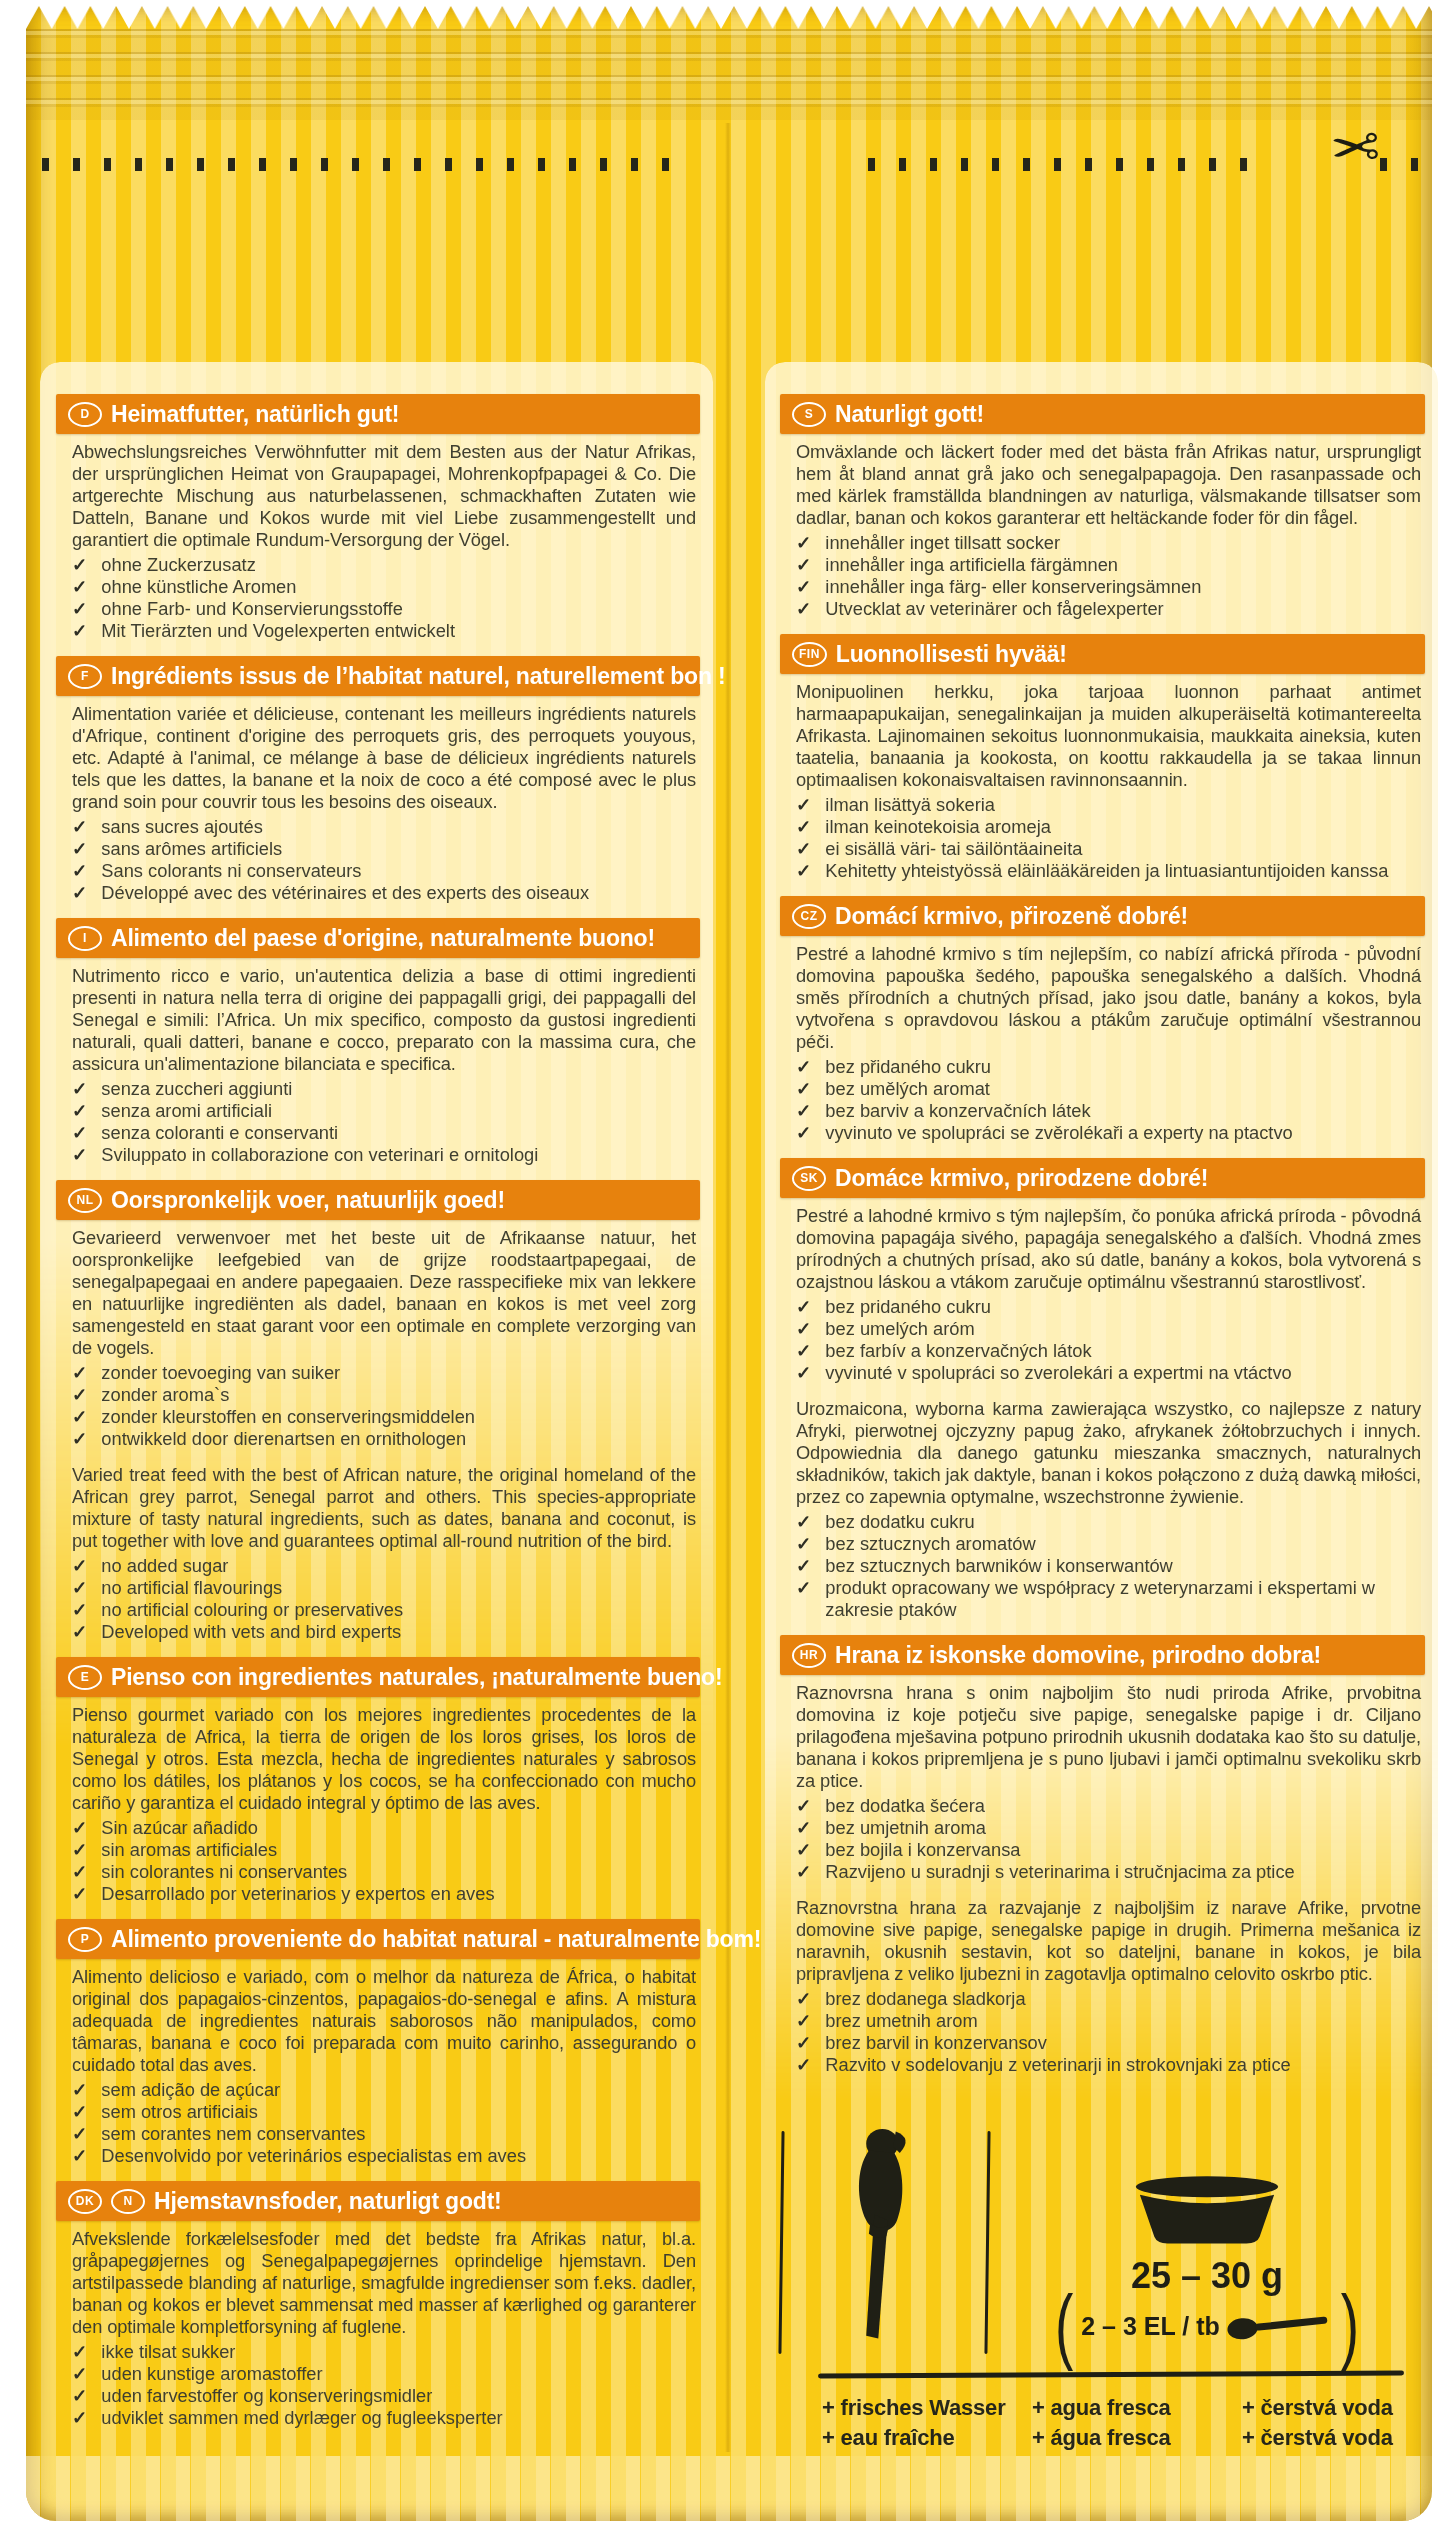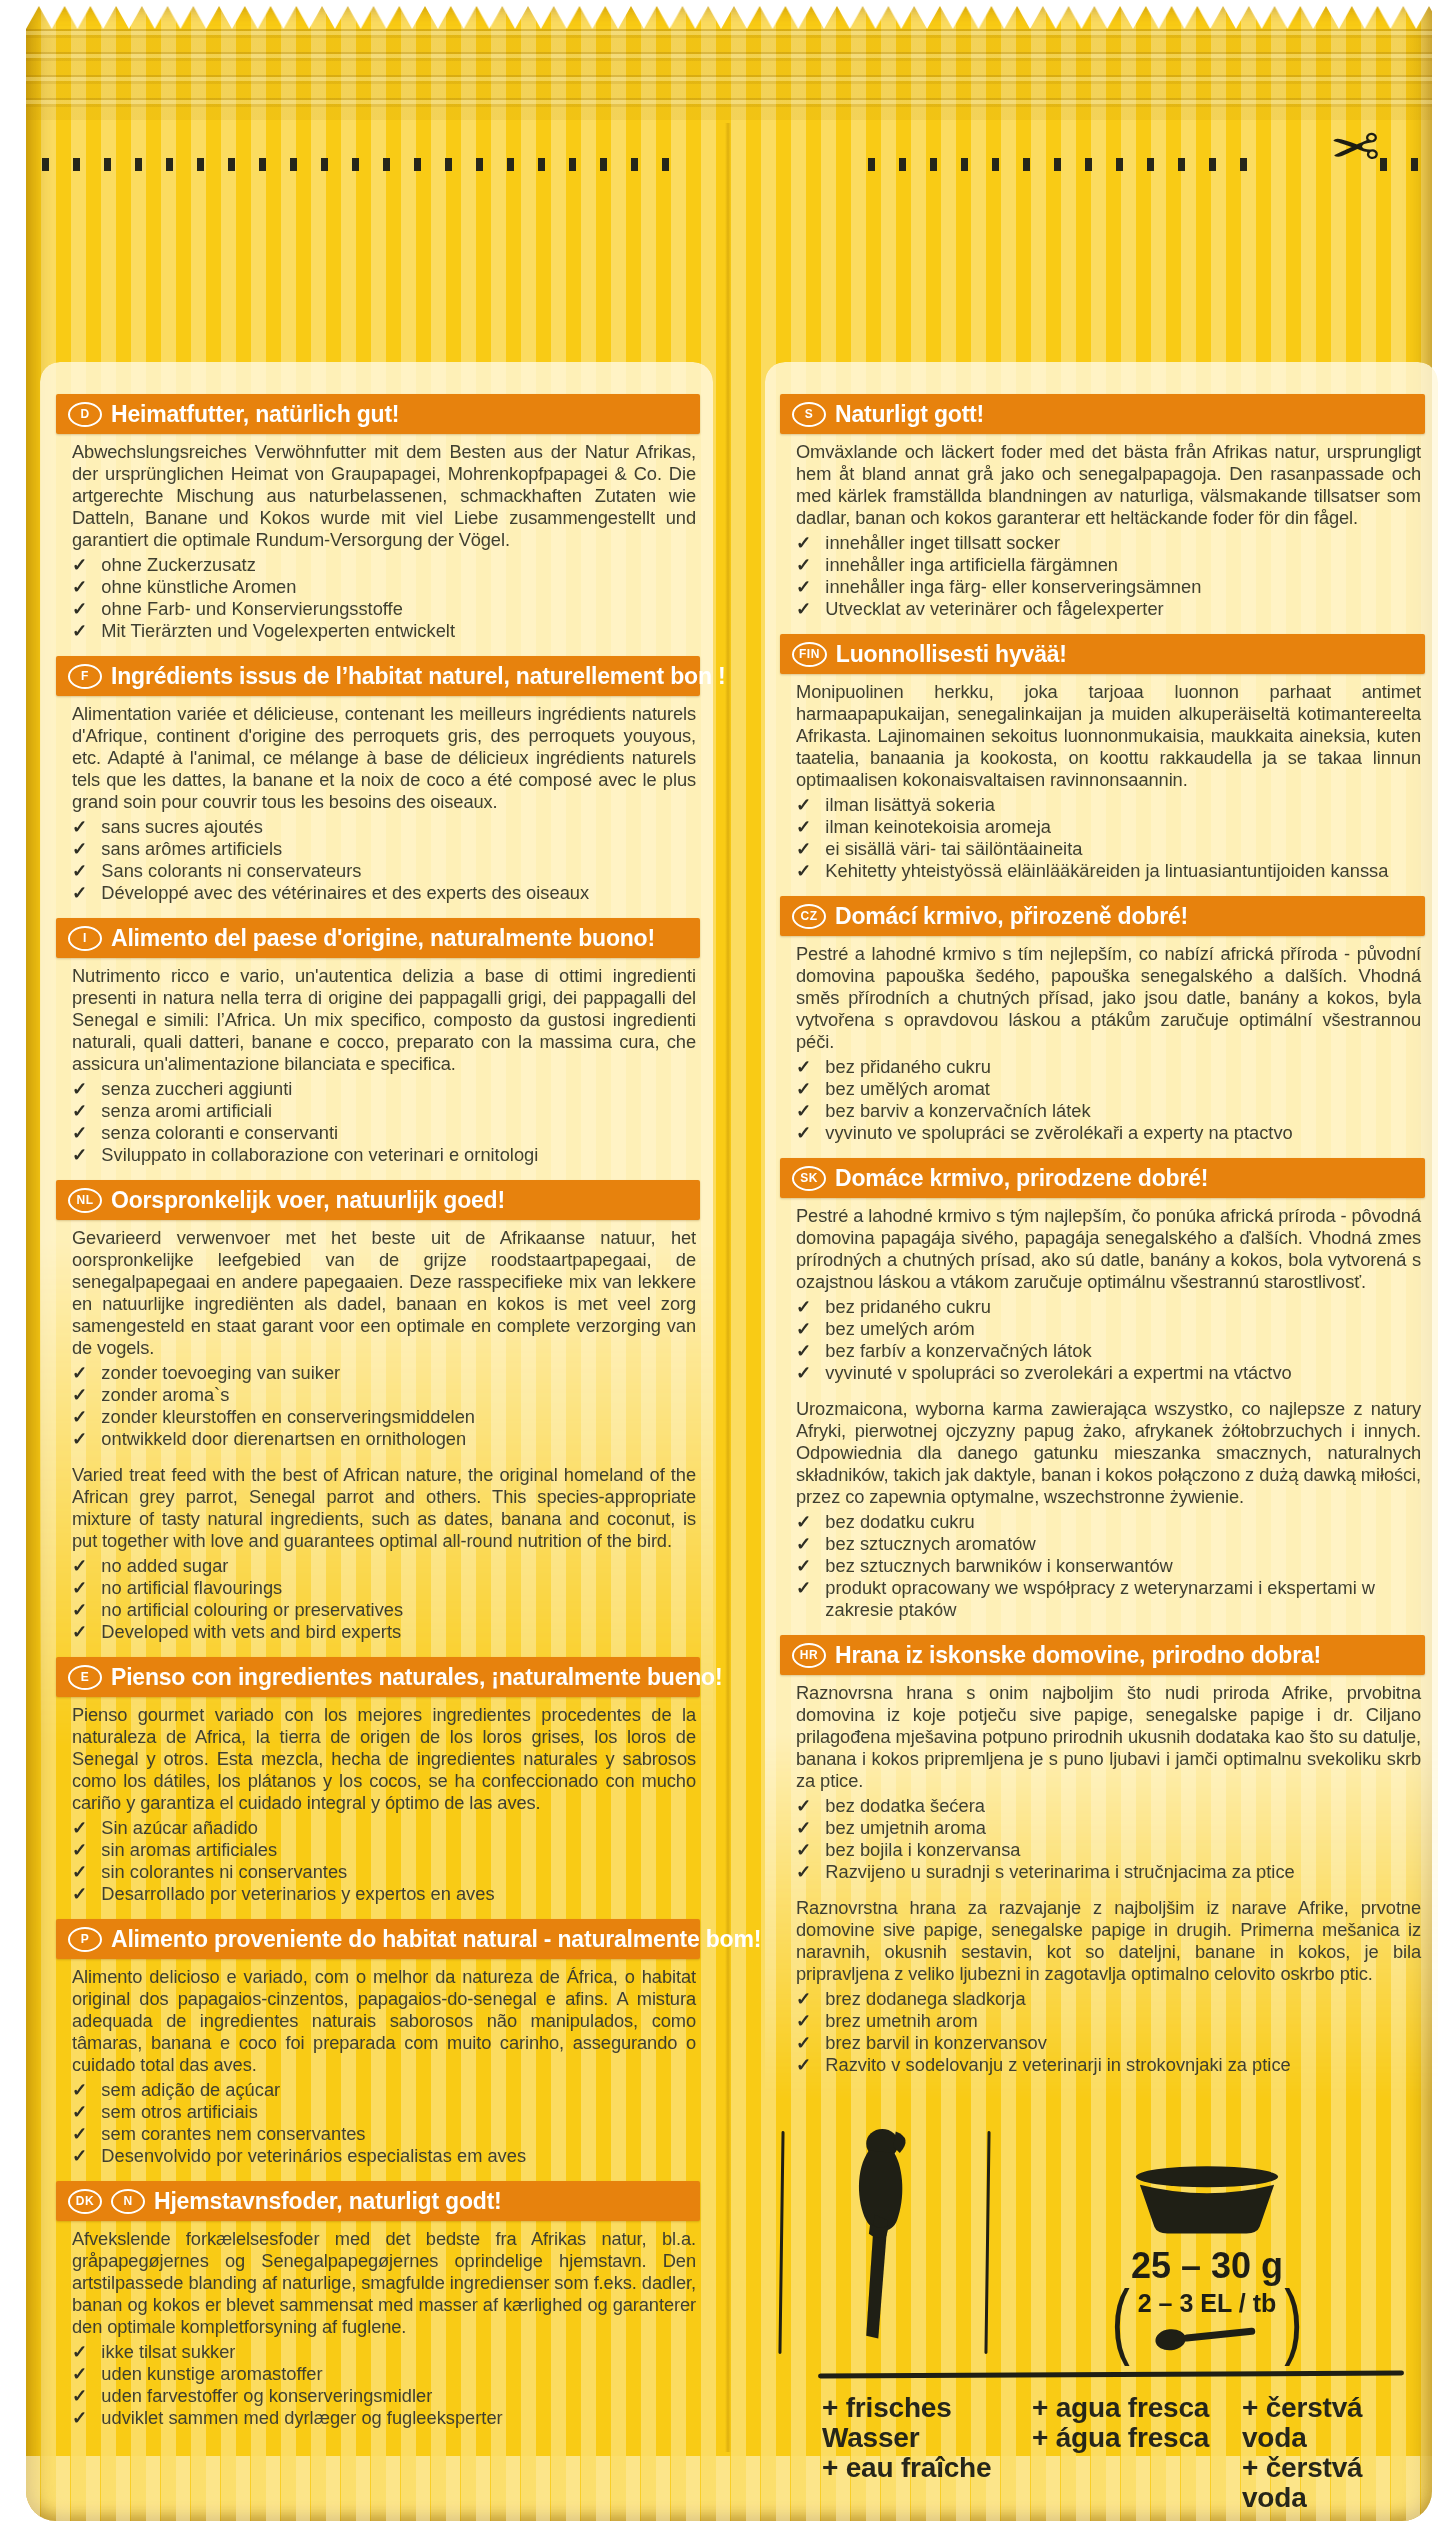--- a/index.html
+++ b/index.html
@@ -76,25 +76,25 @@
   .icons-row{display:flex;align-items:flex-end;height:248px;}
   .icon-group{display:flex;flex-direction:column;align-items:center;justify-content:center;}
   .clock-group{width:188px;}
   .clock-label{font-size:30px;font-weight:bold;margin-top:8px;}
   .parrot-group{width:203px;}
   .portion-group{flex:1;}
   .vsep{width:3px;height:223px;background:#1f1f15;border-radius:2px;transform:rotate(.8deg);}
   .portion-amount{font-size:36px;font-weight:bold;margin:10px 0 2px;}
   .portion-paren{display:flex;align-items:center;gap:8px;}
   .paren{font-size:55px;font-weight:400;transform:scaleY(1.5);line-height:1;color:#1f1f15;}
-  .paren-inner{display:flex;flex-direction:column;align-items:center;gap:4px;}
+  .paren-inner{display:flex;flex-direction:row;align-items:center;gap:4px;}
   .portion-note{font-size:25px;font-weight:bold;white-space:nowrap;}
   .hsep{margin:18px 0 16px 38px;width:586px;height:5px;background:#1f1f15;border-radius:3px;transform:rotate(-.3deg);}
   .water-grid{display:grid;grid-template-columns:210px 210px 1fr;padding-left:42px;}
-  .water-line{font-size:28px;font-weight:bold;line-height:30px;color:#26261a;letter-spacing:-0.2px;}
+  .water-line{font-size:22px;font-weight:bold;line-height:30px;color:#26261a;letter-spacing:-0.2px;}
   svg .ink{fill:#1f1f15;}
 </style>
 </head>
 <body>
 
 <div class="bag">
 
   <svg class="sawtooth" width="1406" height="23" preserveAspectRatio="none" viewBox="0 0 1420 23">
     <defs>
       <pattern id="zz" width="26" height="23" patternUnits="userSpaceOnUse">

